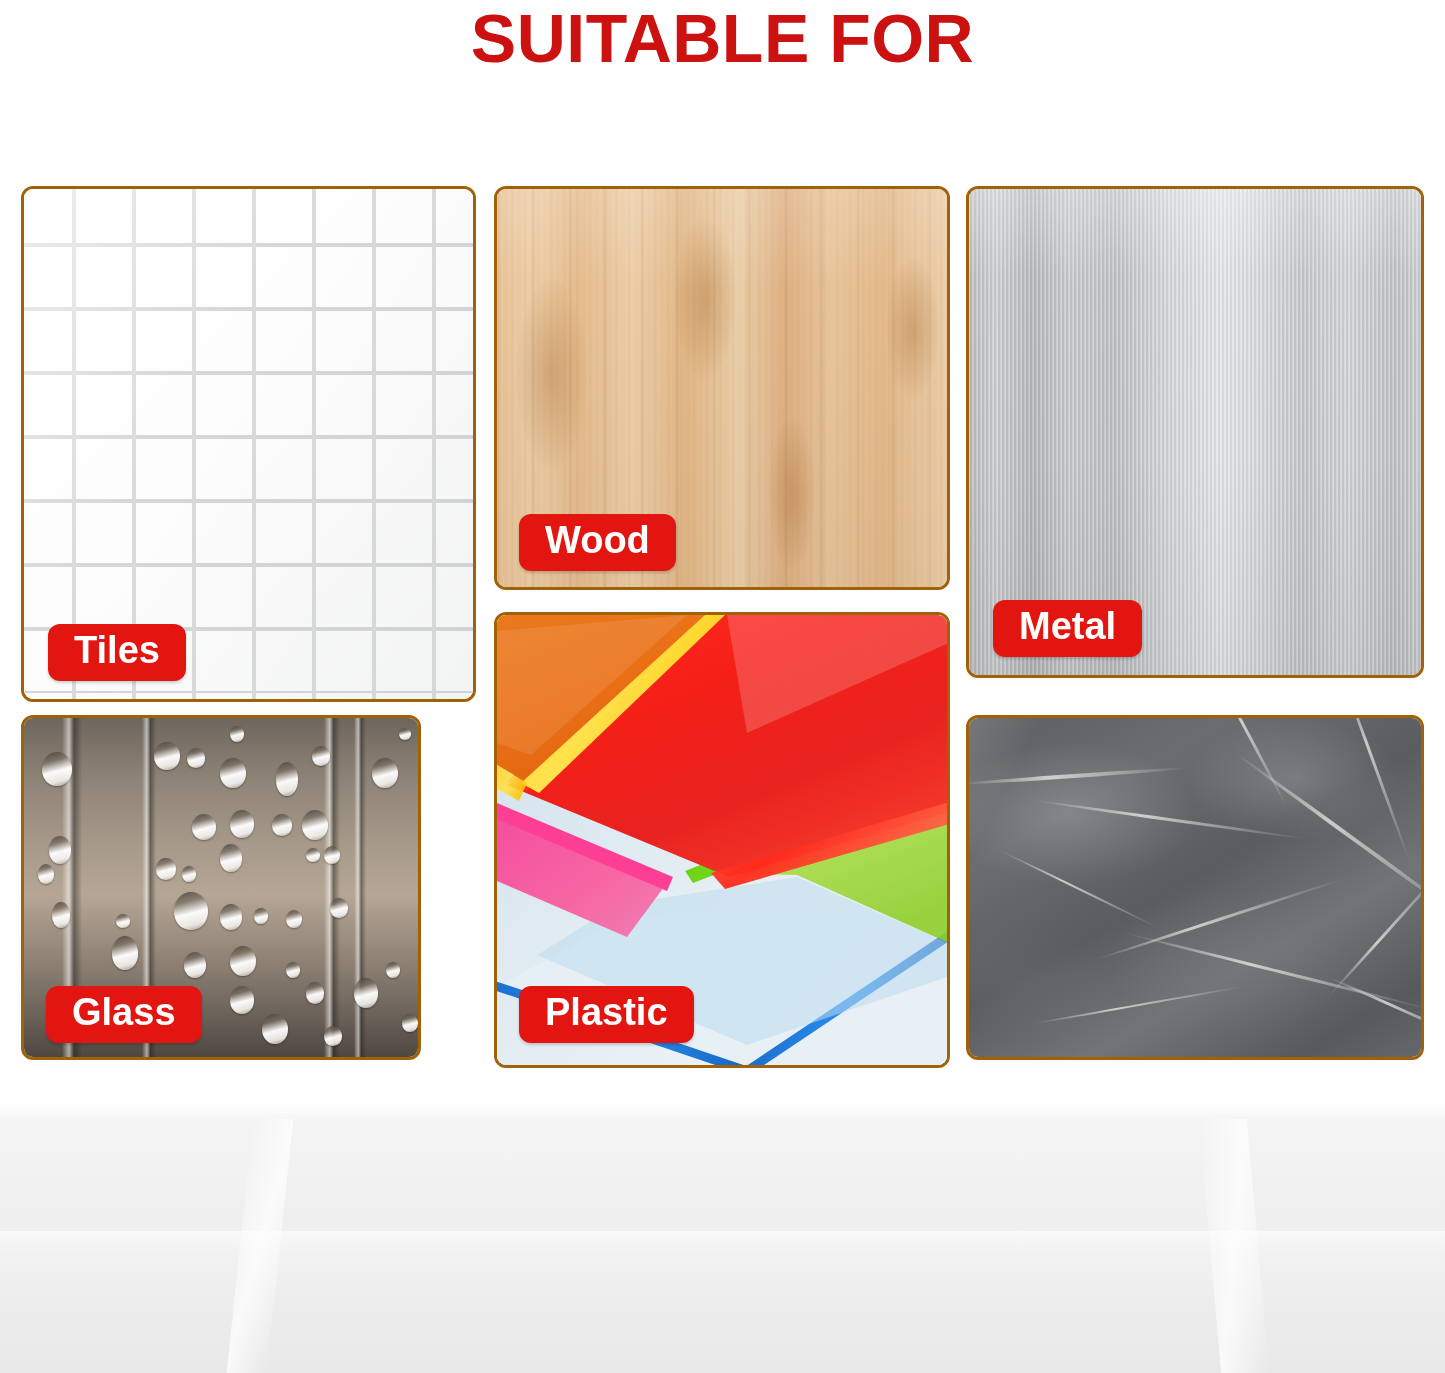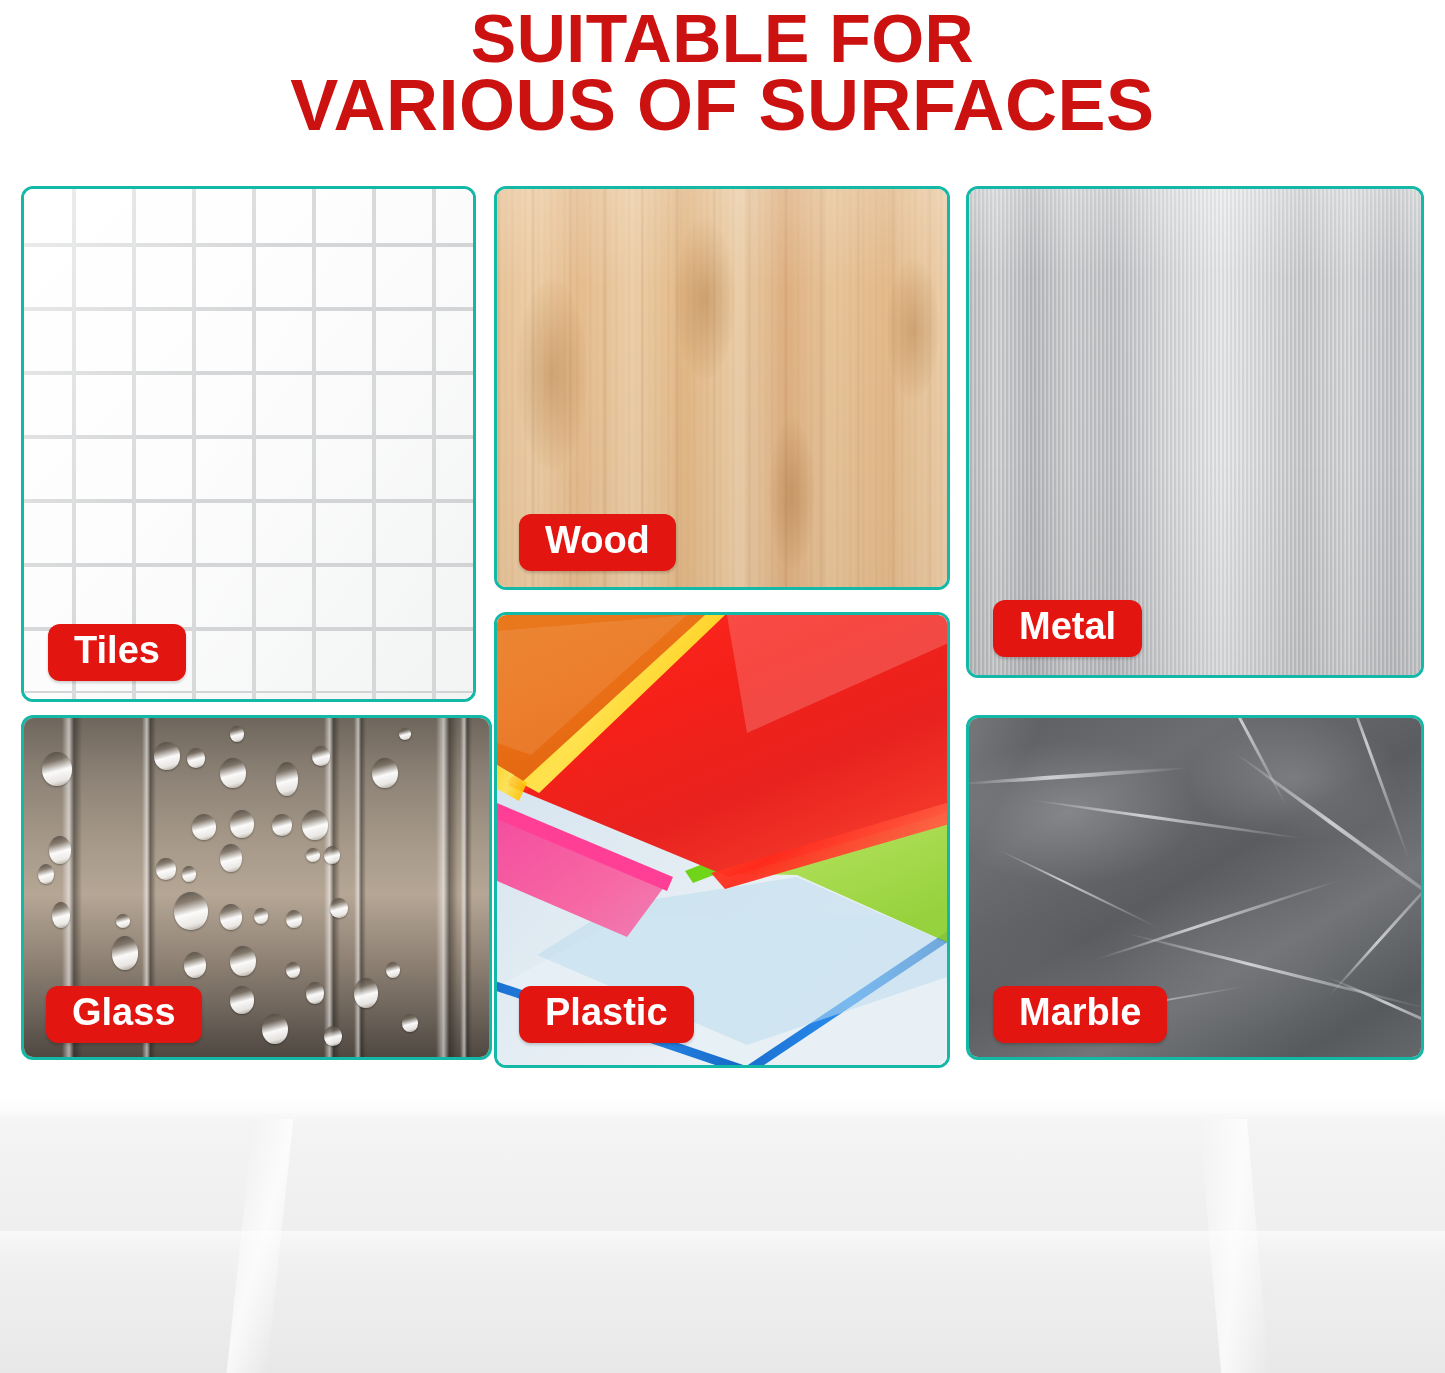--- a/index.html
+++ b/index.html
@@ -22,21 +22,21 @@
     font-size:72px;
     letter-spacing:0.5px;
     font-family:"Liberation Sans", sans-serif;
   }
   .heading .l1 { display:block; font-size:68px; }
   .heading .l2 { display:block; font-size:72px; }
 
   
   .panel {
     position:absolute;
-    border:3px solid #14b8a6;
+    border:3px solid #a16207;
     border-radius:12px;
     overflow:hidden;
   }
   .panel .surface { position:absolute; inset:0; }
 
   
   .badge {
     position:absolute;
     background:#e21510;
     color:#ffffff;
@@ -181,21 +181,20 @@
     background:linear-gradient(100deg, rgba(255,255,255,0) 0%, rgba(255,255,255,0.75) 50%, rgba(255,255,255,0) 100%);
   }
 </style>
 </head>
 <body>
 
 <div class="page">
 
   <div class="heading">
     <span class="l1">SUITABLE FOR</span>
-    <span class="l2">VARIOUS OF SURFACES</span>
   </div>
 
   <div class="panel" style="left:21px; top:186px; width:455px; height:516px;">
     <div class="surface tiles-surface"></div>
     <div class="tiles-sheen"></div>
     <div class="badge" style="left:24px; bottom:18px;">Tiles</div>
   </div>
 
   <div class="panel" style="left:494px; top:186px; width:456px; height:404px;">
     <div class="surface wood-surface"></div>
@@ -206,21 +205,21 @@
     <div class="wood-sheen"></div>
     <div class="badge" style="left:22px; bottom:16px;">Wood</div>
   </div>
 
   <div class="panel" style="left:966px; top:186px; width:458px; height:492px;">
     <div class="surface metal-surface"></div>
     <div class="metal-sheen"></div>
     <div class="badge" style="left:24px; bottom:18px;">Metal</div>
   </div>
 
-  <div class="panel" style="left:21px; top:715px; width:471px; height:345px;">
+  <div class="panel" style="left:21px; top:715px; width:400px; height:345px;">
     <div class="surface glass-surface"></div>
 
     <div class="glass-streak" style="left:38px;  width:20px;"></div>
     <div class="glass-streak" style="left:118px; width:14px;"></div>
     <div class="glass-streak" style="left:300px; width:16px;"></div>
     <div class="glass-streak" style="left:330px; width:12px;"></div>
     <div class="glass-streak" style="left:412px; width:22px;"></div>
     <div class="glass-streak" style="left:436px; width:12px;"></div>
 
     <div class="drop" style="left:18px;  top:34px;  width:30px; height:34px;"></div>
@@ -354,21 +353,20 @@
     <div class="vein" style="left:200px; top:16px; width:160px; height:3px; transform:rotate(62deg);"></div>
     <div class="vein" style="left:236px; top:120px; width:300px; height:4px; transform:rotate(36deg);"></div>
     <div class="vein" style="left:300px; top:44px; width:210px; height:3px; transform:rotate(70deg);"></div>
     <div class="vein" style="left:120px; top:200px; width:260px; height:3px; transform:rotate(-18deg);"></div>
     <div class="vein" style="left:150px; top:252px; width:320px; height:3px; transform:rotate(14deg);"></div>
     <div class="vein" style="left:20px; top:170px; width:180px; height:2px; transform:rotate(26deg);"></div>
     <div class="vein" style="left:330px; top:210px; width:180px; height:3px; transform:rotate(-48deg);"></div>
     <div class="vein" style="left:60px; top:286px; width:220px; height:2px; transform:rotate(-10deg);"></div>
     <div class="vein" style="left:352px; top:290px; width:160px; height:3px; transform:rotate(24deg);"></div>
 
-    <div class="badge" style="left:24px; bottom:14px;">Marble</div>
   </div>
 
   <div class="bottom-surface">
     <div class="bottom-band" style="top:0; height:26px;"></div>
     <div class="bottom-band" style="top:136px; height:22px; opacity:0.7;"></div>
     <div class="bottom-diag" style="left:240px; top:24px; width:40px; height:254px; transform:skewX(-6deg);"></div>
     <div class="bottom-diag" style="left:1210px; top:24px; width:48px; height:254px; transform:skewX(5deg);"></div>
   </div>
 
 </div>

